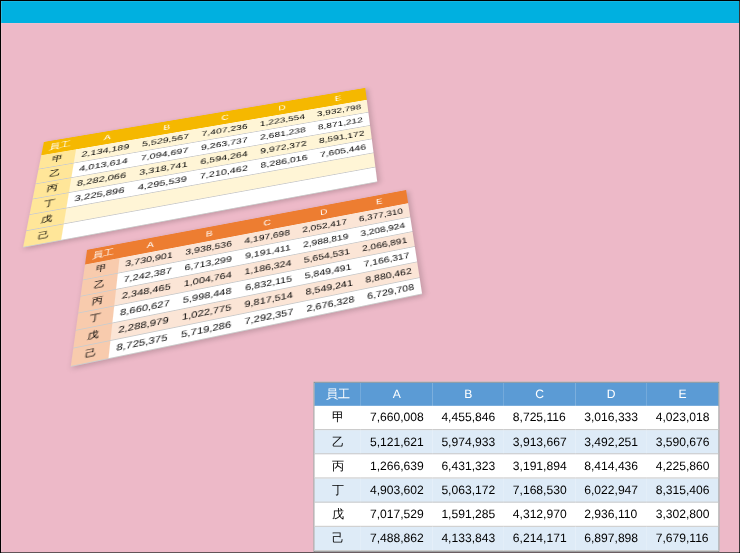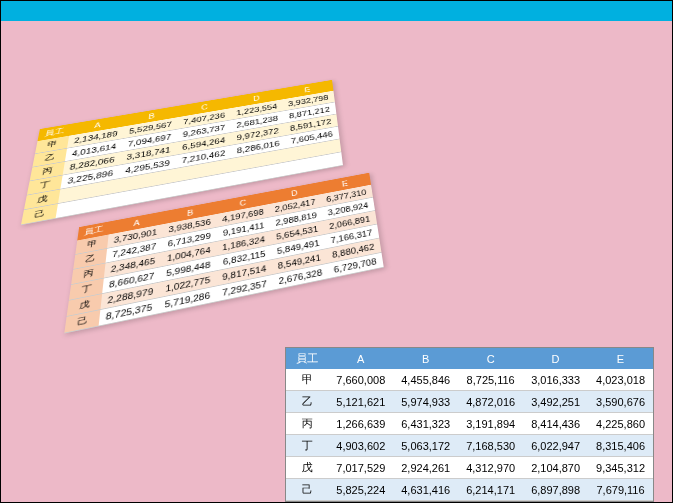--- a/index.html
+++ b/index.html
@@ -22,21 +22,21 @@
   .tilted.yellow tr:nth-child(even) td { background: #fff; }
   .tilted.yellow td.rowhdr { background: #ffe699 !important; }
   .tilted.orange tr:nth-child(odd) td { background: #fbe5d6; }
   .tilted.orange tr:nth-child(even) td { background: #fff; }
   .tilted.orange td.rowhdr { background: #f8cbad !important; }
 
   
   .flat { position: absolute; right: 18px; top: 326px; background: #fff; font-size: 11px; border: 1px solid #888; }
   .flat table { border-collapse: collapse; }
   .flat th { background: #5b9bd5; color: #fff; padding: 3px 10px; font-weight: normal; text-align: center; }
-  .flat td { padding: 3px 8px; text-align: center; border-bottom: 1px solid #ccc; }
+  .flat td { padding: 3px 8px; text-align: left; border-bottom: 1px solid #ccc; }
   .flat tr:nth-child(even) td { background: #deebf7; }
   .flat tr:nth-child(odd) td { background: #fff; }
   .flat td.rowhdr { text-align: center; }
 </style>
 </head>
 <body>
 
 <div class="header-bar"></div>
 <div class="pink-zone">
 
@@ -189,21 +189,21 @@
             <td>7,660,008</td>
             <td>4,455,846</td>
             <td>8,725,116</td>
             <td>3,016,333</td>
             <td>4,023,018</td>
           </tr>
           <tr>
             <td class="rowhdr">乙</td>
             <td>5,121,621</td>
             <td>5,974,933</td>
-            <td>4,872,016</td>
+            <td>3,913,667</td>
             <td>3,492,251</td>
             <td>3,590,676</td>
           </tr>
           <tr>
             <td class="rowhdr">丙</td>
             <td>1,266,639</td>
             <td>6,431,323</td>
             <td>3,191,894</td>
             <td>8,414,436</td>
             <td>4,225,860</td>
@@ -212,29 +212,29 @@
             <td class="rowhdr">丁</td>
             <td>4,903,602</td>
             <td>5,063,172</td>
             <td>7,168,530</td>
             <td>6,022,947</td>
             <td>8,315,406</td>
           </tr>
           <tr>
             <td class="rowhdr">戊</td>
             <td>7,017,529</td>
-            <td>2,924,261</td>
+            <td>1,591,285</td>
             <td>4,312,970</td>
-            <td>2,104,870</td>
-            <td>9,345,312</td>
+            <td>2,936,110</td>
+            <td>3,302,800</td>
           </tr>
           <tr>
             <td class="rowhdr">己</td>
-            <td>5,825,224</td>
-            <td>4,631,416</td>
+            <td>7,488,862</td>
+            <td>4,133,843</td>
             <td>6,214,171</td>
             <td>6,897,898</td>
             <td>7,679,116</td>
           </tr>
         </tbody>
     </table>
   </div>
 
 </div>
 

